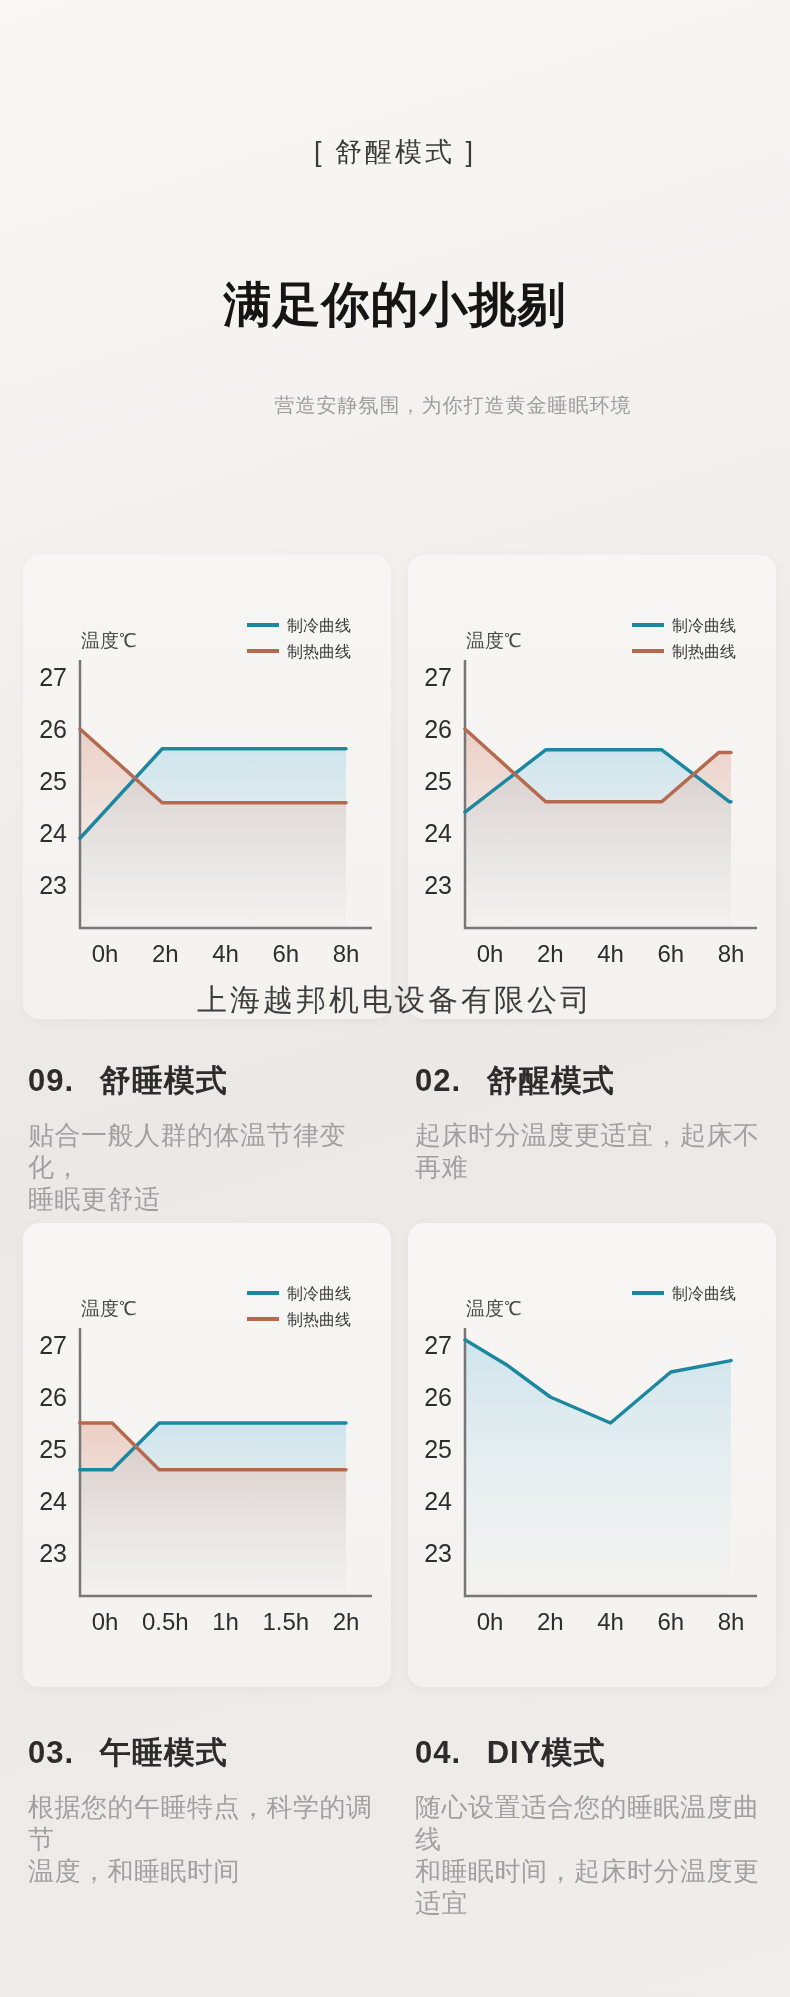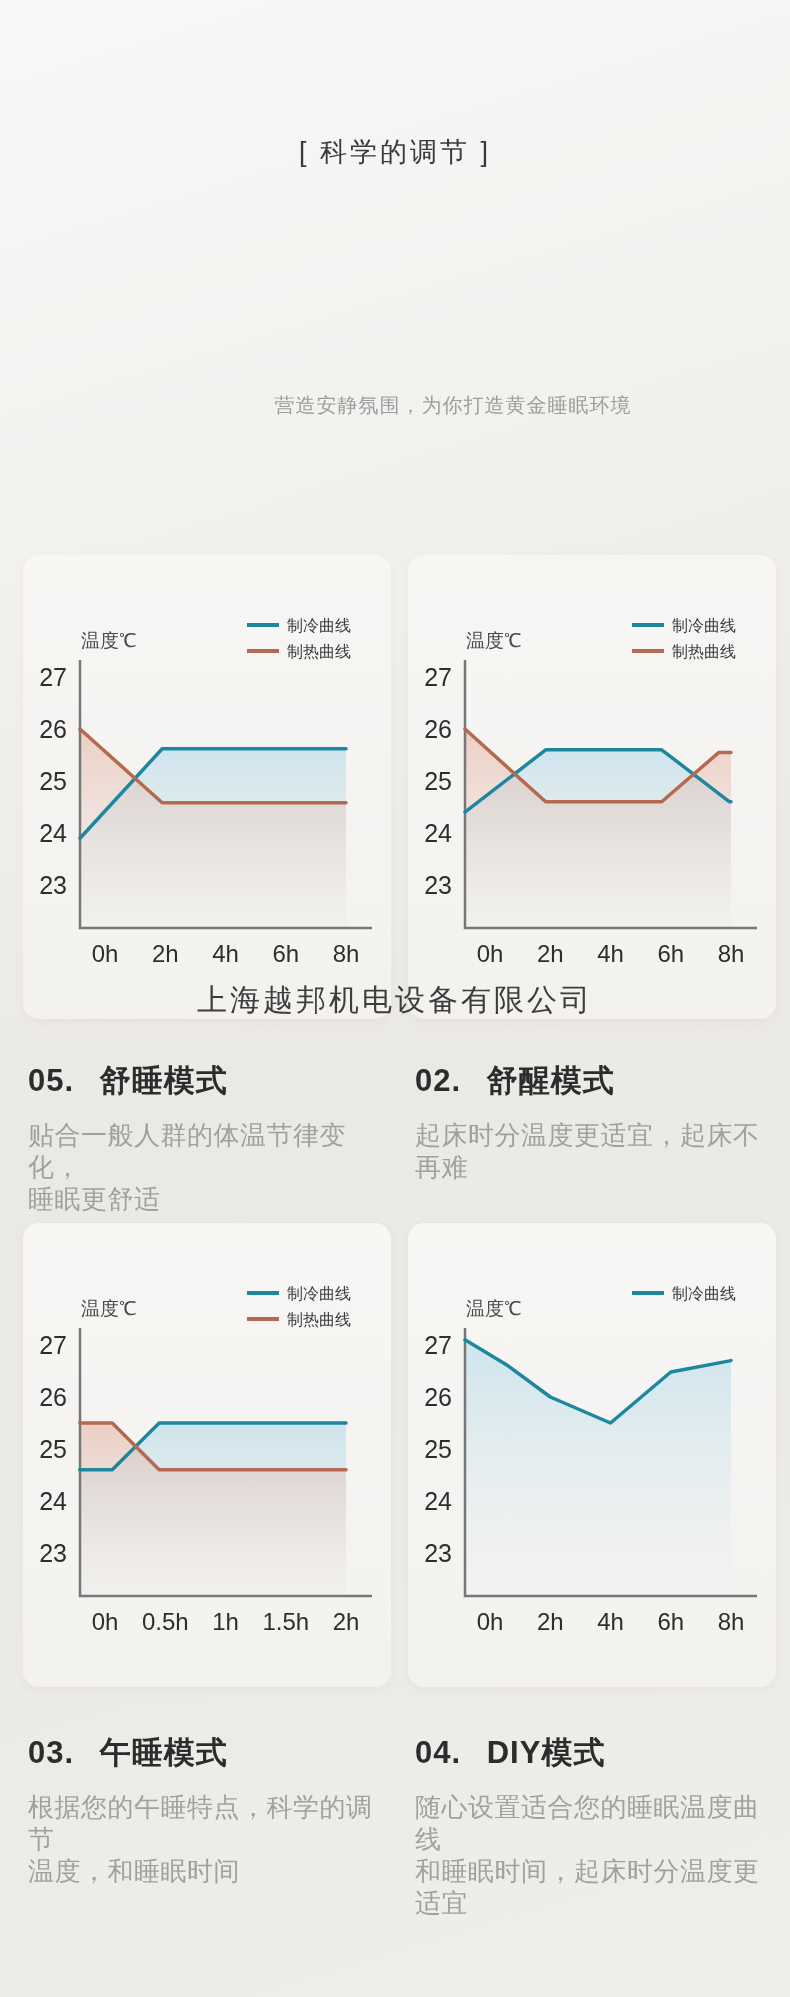--- a/index.html
+++ b/index.html
@@ -26,24 +26,25 @@
   .section.c1{left:28px;} .section.c2{left:407px;margin-left:8px;}
   .sec-title{font-size:31px;color:#2c2c2c;font-weight:600;letter-spacing:1px;}
   .sec-num{margin-right:16px;}
   .sec-body{margin-top:17px;font-size:26px;line-height:32px;color:#a0a0a0;letter-spacing:0.5px;}
 </style>
 </head>
 <body>
 
 <div class="page">
 
-  <div class="bracket-header">[ 科学的调节 ]</div>
+  <div class="bracket-header">[ 舒醒模式 ]</div>
 
   <h1 class="page-title">
     <br>
+    <span>满足你的小挑剔</span>
   </h1>
 
   <div class="page-subtitle">营造安静氛围，为你打造黄金睡眠环境</div>
 
   <div class="card r1 c1">
     <div class="chart-host">
         <svg viewBox="0 0 368 464">
           <defs>
             <linearGradient id="cg0" x1="0" y1="0" x2="0" y2="1">
               <stop offset="0%" stop-color="#aed7e8" stop-opacity="0.55"></stop>
@@ -111,21 +112,21 @@
           <line x1="224" y1="96" x2="256" y2="96" stroke="#b5694e" stroke-width="4"></line>
           <text x="264" y="102" font-size="16" fill="#3c3c3c">制热曲线</text>
         </svg>
       </div>
   </div>
 
   <div class="watermark">上海越邦机电设备有限公司</div>
 
   <div class="section rA c1">
     <div class="sec-title">
-      <span class="sec-num">05.</span>
+      <span class="sec-num">09.</span>
       <span class="sec-name">舒睡模式</span>
     </div>
     <div class="sec-body">
       <div>贴合一般人群的体温节律变化，</div>
       <div>睡眠更舒适</div>
     </div>
   </div>
 
   <div class="section rA c2">
     <div class="sec-title">

